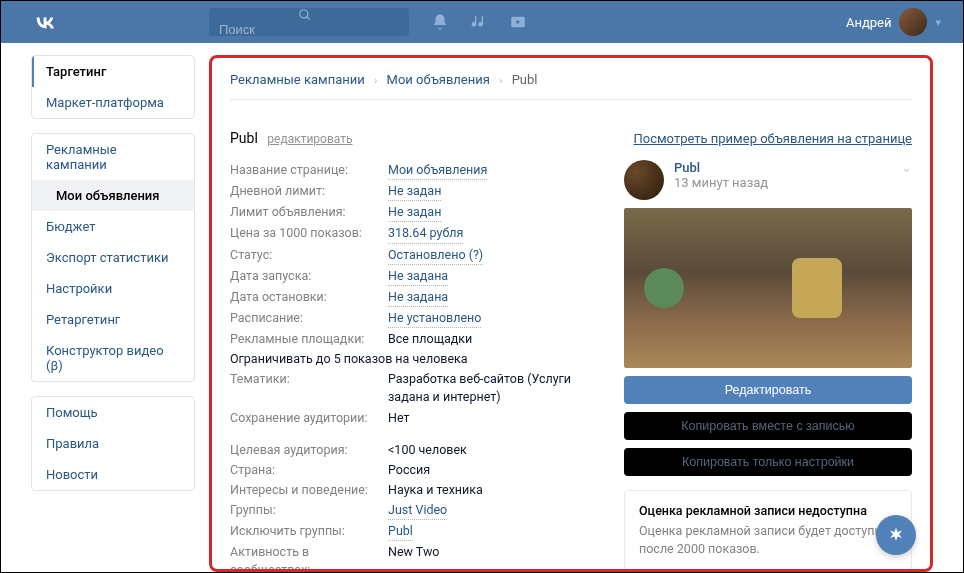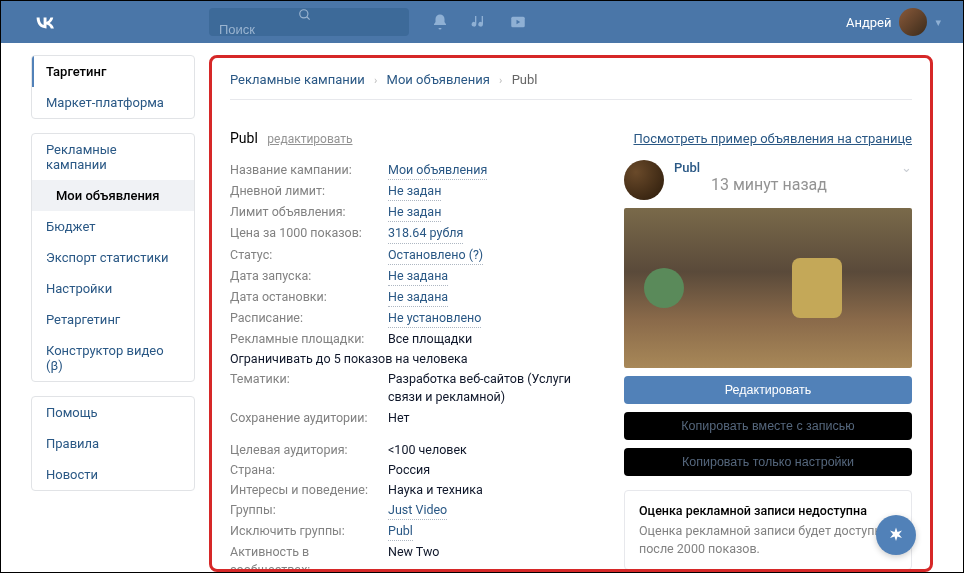--- a/index.html
+++ b/index.html
@@ -42,21 +42,21 @@
 .prop-row { display: flex; padding: 1px 0; font-size: 12.5px; line-height: 1.45; }
 .prop-label { width: 158px; color: #828282; flex-shrink: 0; }
 .prop-val { color: #0f172a; }
 .prop-val.linkish { color: #2a5885; border-bottom: 1px dotted #aeb7c2; display: inline; }
 .props .gap { height: 12px; }
 
 .rightcol { width: 288px; flex-shrink: 0; }
 .post-head { display: flex; gap: 10px; align-items: flex-start; margin-bottom: 8px; }
 .post-ava { width: 40px; height: 40px; border-radius: 50%; background: radial-gradient(circle at 30% 30%, #6a4a2a, #2a1a0a); flex-shrink:0; }
 .post-title { color: #2a5885; font-weight: 500; font-size: 13px; }
-.post-time { color: #939393; font-size: 16px; margin-left: 37px; }
+.post-time { color: #939393; font-size: 13px; }
 .post-chev { margin-left: auto; color: #c9cdd3; }
 .post-img { width: 100%; height: 160px; border-radius: 2px; background: linear-gradient(180deg, #7a6a4a 0%, #5a4a3a 40%, #8a6a4a 70%, #a88858 100%); position: relative; overflow:hidden; }
 .post-img::before, .post-img::after { content:''; position:absolute; border-radius:50%; }
 .post-img::before { width:40px; height:40px; background:#5a8a5a; left:20px; top:60px; }
 .post-img::after { width:50px; height:60px; background:#c4a858; right:70px; top:50px; border-radius:8px; }
 
 .btn { display: block; width: 100%; padding: 7px 0; text-align: center; font-size: 12.5px; border-radius: 4px; margin-top: 8px; cursor: pointer; border: 0; }
 .btn-primary { background: #5181b8; color: #fff; }
 .btn-secondary { background: #000000; color: #55677d; }
 
@@ -148,21 +148,21 @@
       <h2>
         <span>Publ</span>
         <a href="#" class="editlink">редактировать</a>
       </h2>
       <a href="#" class="preview-link">Посмотреть пример объявления на странице</a>
     </div>
 
     <div class="columns">
       <div class="props" id="props-container">
               <div class="prop-row">
-                <div class="prop-label">Название кампании:</div>
+                <div class="prop-label">Название странице:</div>
                 <div class="prop-val linkish">Мои объявления</div>
               </div>
               <div class="prop-row">
                 <div class="prop-label">Дневной лимит:</div>
                 <div class="prop-val linkish">Не задан</div>
               </div>
               <div class="prop-row">
                 <div class="prop-label">Лимит объявления:</div>
                 <div class="prop-val linkish">Не задан</div>
               </div>
@@ -188,21 +188,21 @@
               </div>
               <div class="prop-row">
                 <div class="prop-label">Рекламные площадки:</div>
                 <div class="prop-val">Все площадки</div>
               </div>
               <div class="prop-row">
                 <div class="prop-val">Ограничивать до 5 показов на человека</div>
               </div>
               <div class="prop-row">
                 <div class="prop-label">Тематики:</div>
-                <div class="prop-val">Разработка веб-сайтов (Услуги связи и рекламной)</div>
+                <div class="prop-val">Разработка веб-сайтов (Услуги задана и интернет)</div>
               </div>
               <div class="prop-row">
                 <div class="prop-label">Сохранение аудитории:</div>
                 <div class="prop-val">Нет</div>
               </div>
               <div class="gap"></div>
               <div class="prop-row">
                 <div class="prop-label">Целевая аудитория:</div>
                 <div class="prop-val">&lt;100 человек</div>
               </div>

